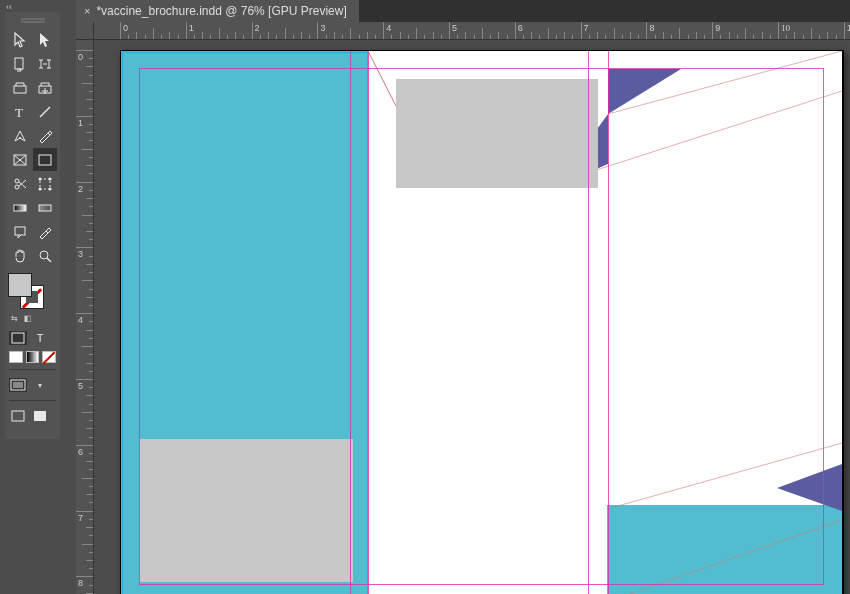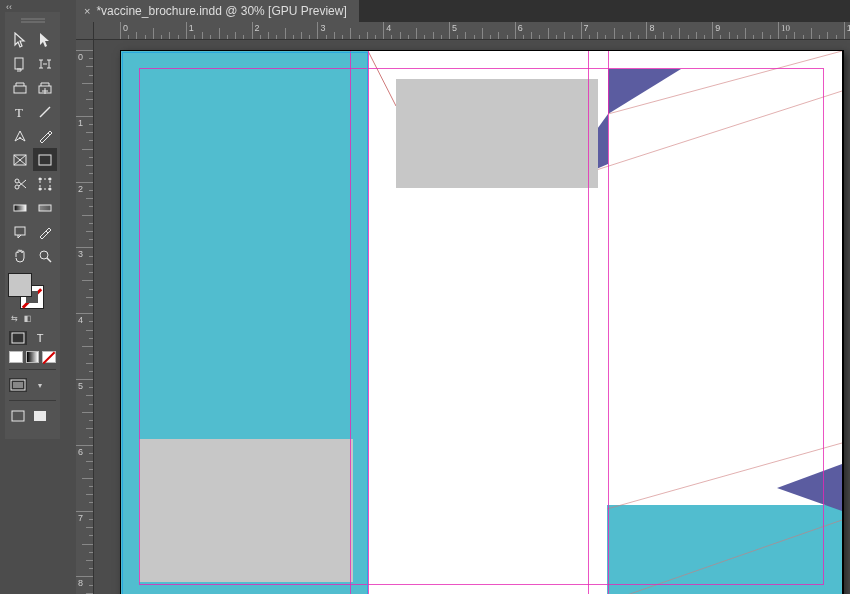--- a/index.html
+++ b/index.html
@@ -457,21 +457,21 @@
       <svg width="14" height="12" viewBox="0 0 14 12">
           <rect x="1" y="1" width="12" height="10" fill="#e8e8e8"></rect>
         </svg>
     </div>
   </div>
 </div>
 
 <div class="tabbar">
   <div class="doc-tab">
     <span class="close">×</span>
-    <span>*vaccine_brochure.indd @ 30% [GPU Preview]</span>
+    <span>*vaccine_brochure.indd @ 76% [GPU Preview]</span>
   </div>
 </div>
 
 <div class="workspace">
   <div class="ruler-corner"></div>
   <div class="ruler-h" id="rulerH">
       <div class="tick-h" style="left: 26px;"></div>
       <div class="tick-h-label" style="left: 29px;">0</div>
       <div class="tick-h" style="left: 34.225px; top: 13px;"></div>
       <div class="tick-h" style="left: 42.45px; top: 10px;"></div>

